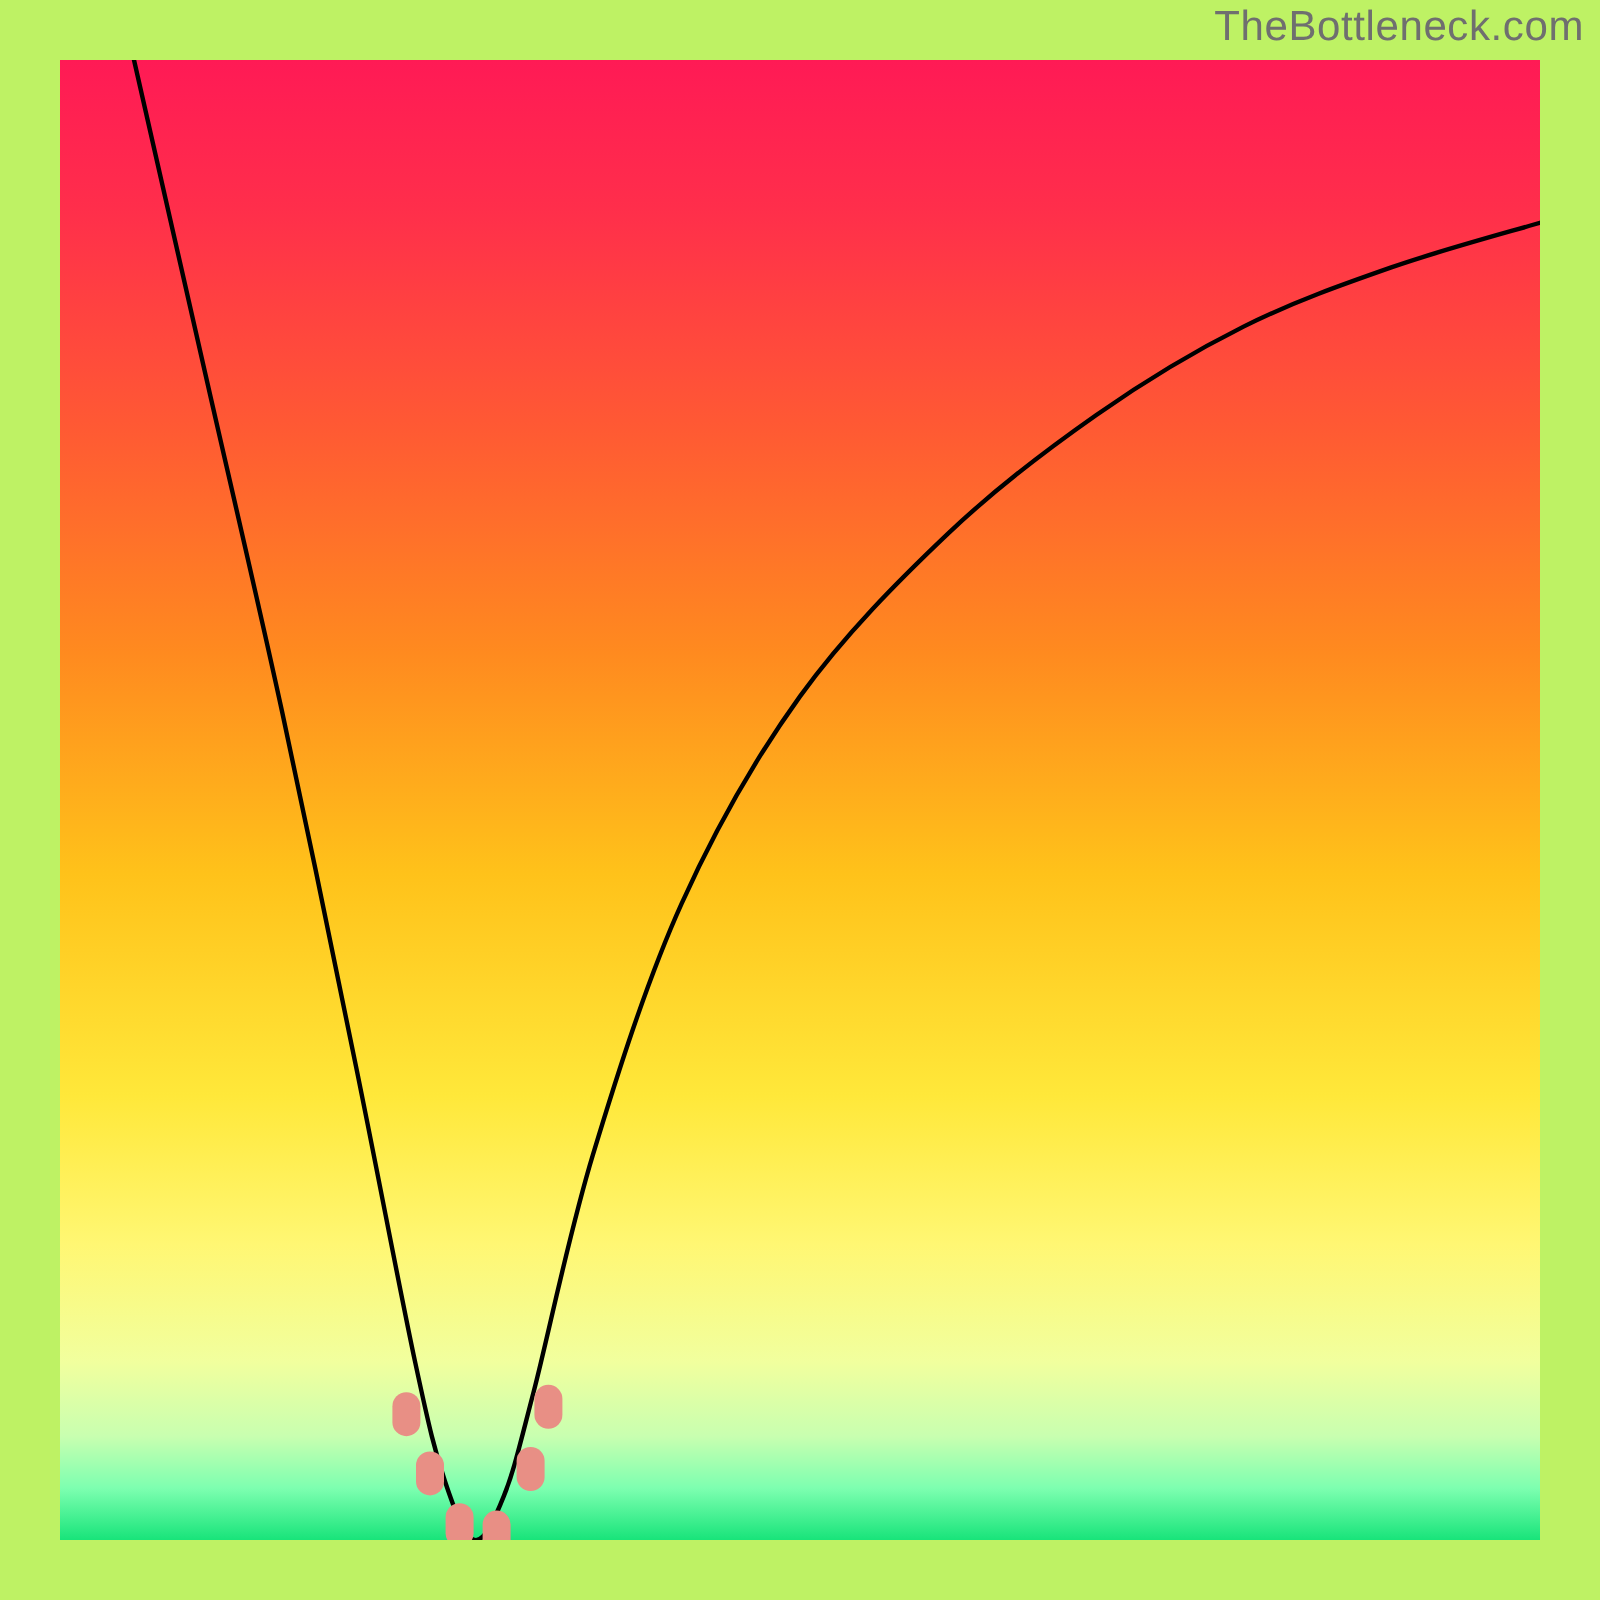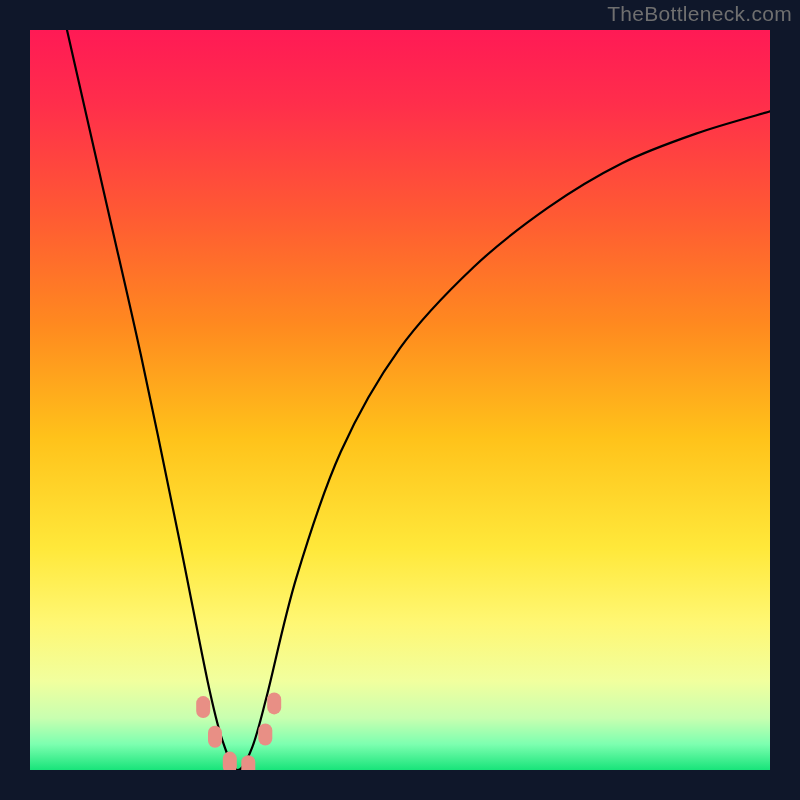--- a/index.html
+++ b/index.html
@@ -10,21 +10,21 @@
     background: #000;
     overflow: hidden;
     font-family: Arial, Helvetica, sans-serif;
   }
   .frame {
     position: absolute;
     top: 0;
     left: 0;
     width: 800px;
     height: 800px;
-    background: #0f172a;
+    background: #bef264;
   }
   .plot-area {
     position: absolute;
     left: 30px;
     top: 30px;
     width: 740px;
     height: 740px;
     overflow: hidden;
   }
   .gradient {

